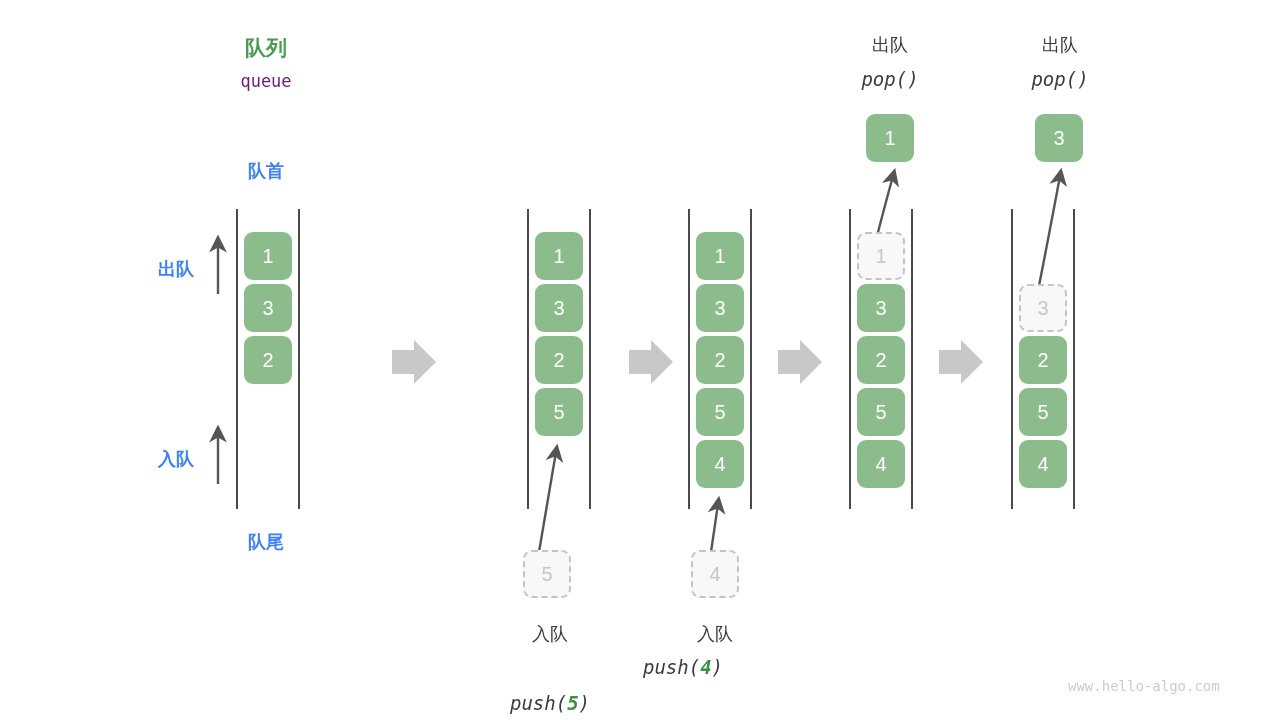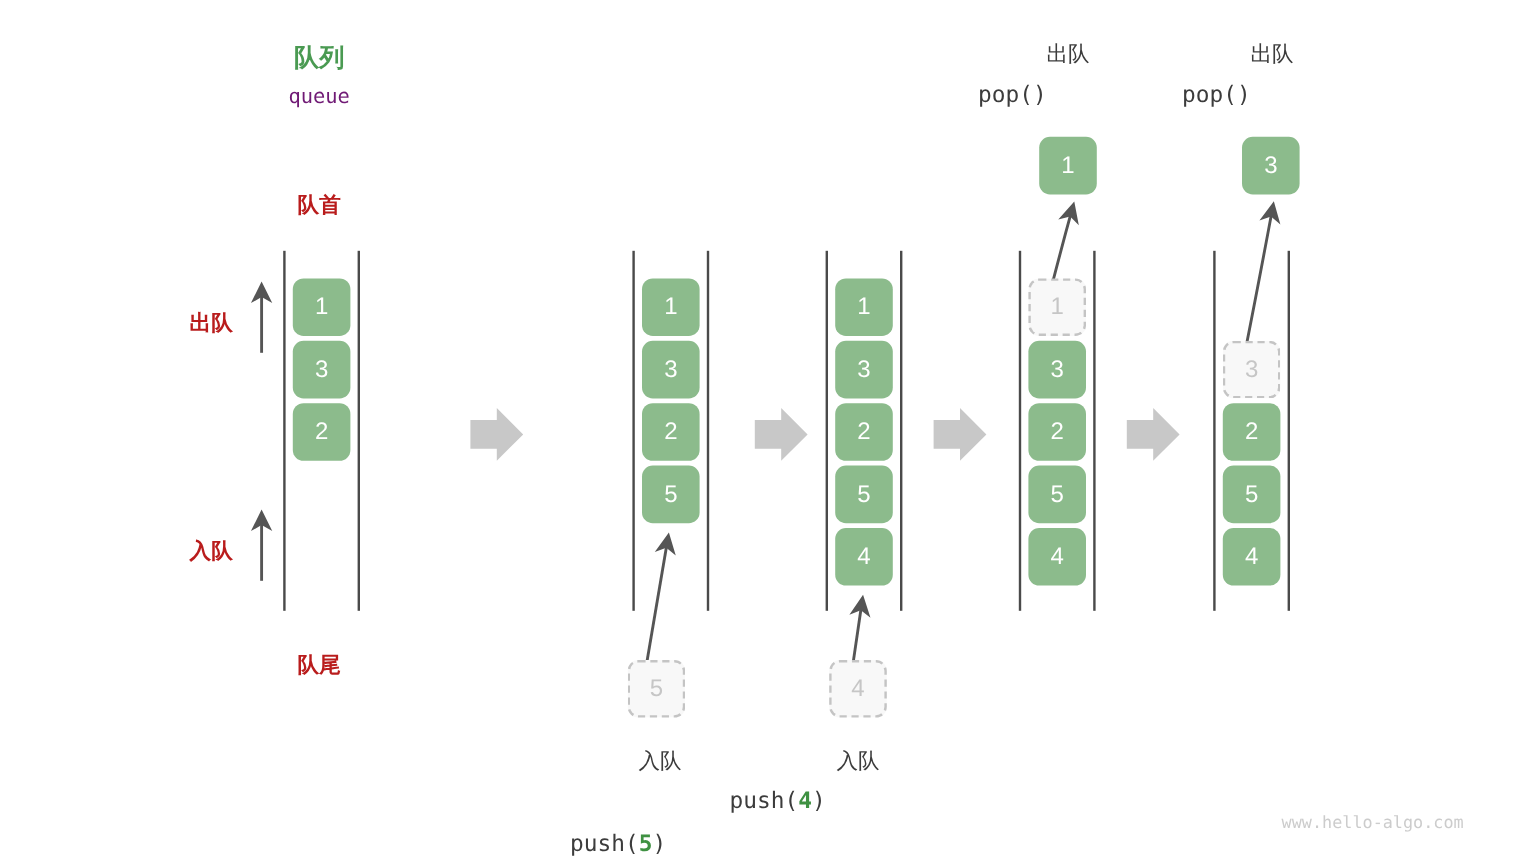--- a/index.html
+++ b/index.html
@@ -16,30 +16,30 @@
   
   .title-cn{
     font-size:21px;font-weight:bold;color:#4a9a52;
     text-align:center;white-space:nowrap;
   }
   .title-en{
     font-family:"DejaVu Sans Mono","Liberation Mono",monospace;
     font-size:17px;color:#701a75;text-align:center;white-space:nowrap;
   }
   .label-bold{
-    font-size:18px;font-weight:bold;color:#b91c1c;
+    font-size:18px;font-weight:bold;color:#3b82f6;
     text-align:center;white-space:nowrap;
   }
   .op-cn{
     font-size:18px;font-weight:normal;color:#3c3c3c;
     text-align:center;white-space:nowrap;
   }
   .op-code{
     font-family:"DejaVu Sans Mono","Liberation Mono",monospace;
-    font-size:19px;color:#3c3c3c;text-align:left;white-space:nowrap;
+    font-size:19px;color:#3c3c3c;text-align:center;white-space:nowrap;font-style:italic;
   }
   .op-code .hl{color:#3f9142;font-weight:bold;}
   .watermark{
     font-family:"DejaVu Sans Mono","Liberation Mono",monospace;
     font-size:14px;color:#cccccc;white-space:nowrap;
   }
 
   
   .rail{position:absolute;width:2px;background:#4a4a4a;}
 
@@ -109,21 +109,21 @@
 
     <g>
       <path d="M1037,296 Q1050,230 1060,176" stroke="#555555" stroke-width="2.4" fill="none" marker-end="url(#thinArrow)"></path>
     </g>
   </svg>
 
   <div class="abs title-cn" style="left:206px;top:34px;width:120px;">队列</div>
   <div class="abs title-en" style="left:206px;top:71px;width:120px;">queue</div>
 
   <div class="abs label-bold" style="left:206px;top:159px;width:120px;">队首</div>
-  <div class="abs label-bold" style="left:206px;top:542px;width:120px;">队尾</div>
+  <div class="abs label-bold" style="left:206px;top:530px;width:120px;">队尾</div>
 
   <div class="abs label-bold" style="left:136px;top:257px;width:80px;">出队</div>
   <div class="abs label-bold" style="left:136px;top:447px;width:80px;">入队</div>
 
   <div>
     <div class="rail" style="left:236px;top:209px;height:300px;"></div>
     <div class="rail" style="left:298px;top:209px;height:300px;"></div>
 
     <div class="cell filled" style="left:244px;top:232px;">1</div>
     <div class="cell filled" style="left:244px;top:284px;">3</div>

